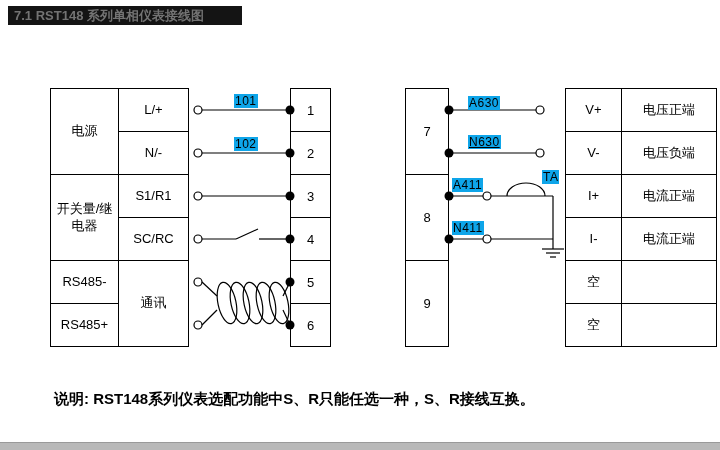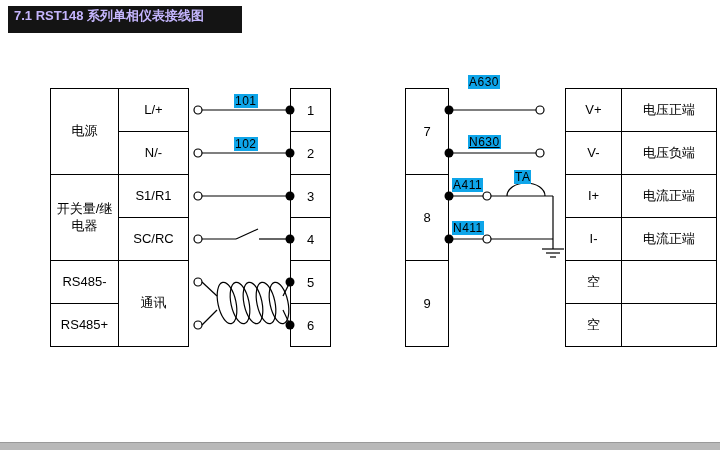--- a/index.html
+++ b/index.html
@@ -3,22 +3,22 @@
 <meta charset="utf-8">
 <style>
   * { margin:0; padding:0; box-sizing:border-box; }
   html,body { background:#ffffff; }
   .page {
     position:relative; width:720px; height:450px; background:#ffffff;
     font-family:"Liberation Sans","DejaVu Sans",sans-serif; color:#000;
     overflow:hidden;
   }
   .header-bar {
-    position:absolute; left:8px; top:6px; width:234px; height:27px;
-    background:#141414; color:#c4b5fd; font-weight:bold; font-size:13px;
+    position:absolute; left:8px; top:6px; width:234px; height:19px;
+    background:#141414; color:#737373; font-weight:bold; font-size:13px;
     line-height:19px; padding-left:6px; white-space:nowrap;
   }
   table.dev-table {
     position:absolute; border-collapse:collapse; table-layout:fixed;
     background:#fff;
   }
   table.dev-table td {
     border:1px solid #000; text-align:center; vertical-align:middle;
     font-size:13px; padding:0 2px; line-height:1.25;
   }
@@ -40,25 +40,25 @@
     flex:1; border-bottom:1px solid #000; display:flex;
     align-items:center; justify-content:center; font-size:13px;
   }
   .strip-cell:last-child { border-bottom:none; }
   .wire-label {
     position:absolute; font-size:12px; letter-spacing:0.5px;
     white-space:nowrap; background:#0ea5e9; padding:0 1px;
   }
   #lbl-101 { left:234px; top:94px; }
   #lbl-102 { left:234px; top:137px; }
-  #lbl-a630 { left:468px; top:75px; }
+  #lbl-a630 { left:468px; top:96px; }
   #lbl-n630 { left:468px; top:135px;text-decoration:underline; }
   #lbl-a411 { left:452px; top:178px; }
   #lbl-n411 { left:452px; top:221px; }
-  #lbl-ta  { left:514px; top:170px; }
+  #lbl-ta  { left:542px; top:170px; }
   .note-text {
     position:absolute; left:54px; top:390px; font-size:15px;
     font-weight:bold; white-space:nowrap;
   }
   .bottom-bar {
     position:absolute; left:0; top:442px; width:720px; height:8px;
     background:#b9b9b9; border-top:1px solid #9a9a9a;
   }
   svg.overlay {
     position:absolute; left:0; top:0; width:720px; height:450px;
@@ -232,16 +232,17 @@
   </svg>
 
   <span class="wire-label" id="lbl-101">101</span>
   <span class="wire-label" id="lbl-102">102</span>
   <span class="wire-label" id="lbl-a630">A630</span>
   <span class="wire-label" id="lbl-n630">N630</span>
   <span class="wire-label" id="lbl-a411">A411</span>
   <span class="wire-label" id="lbl-n411">N411</span>
   <span class="wire-label" id="lbl-ta">TA</span>
 
+  <div class="note-text">说明: RST148系列仪表选配功能中S、R只能任选一种，S、R接线互换。</div>
 
   <div class="bottom-bar"></div>
 
 </div>
 
 </body></html>

